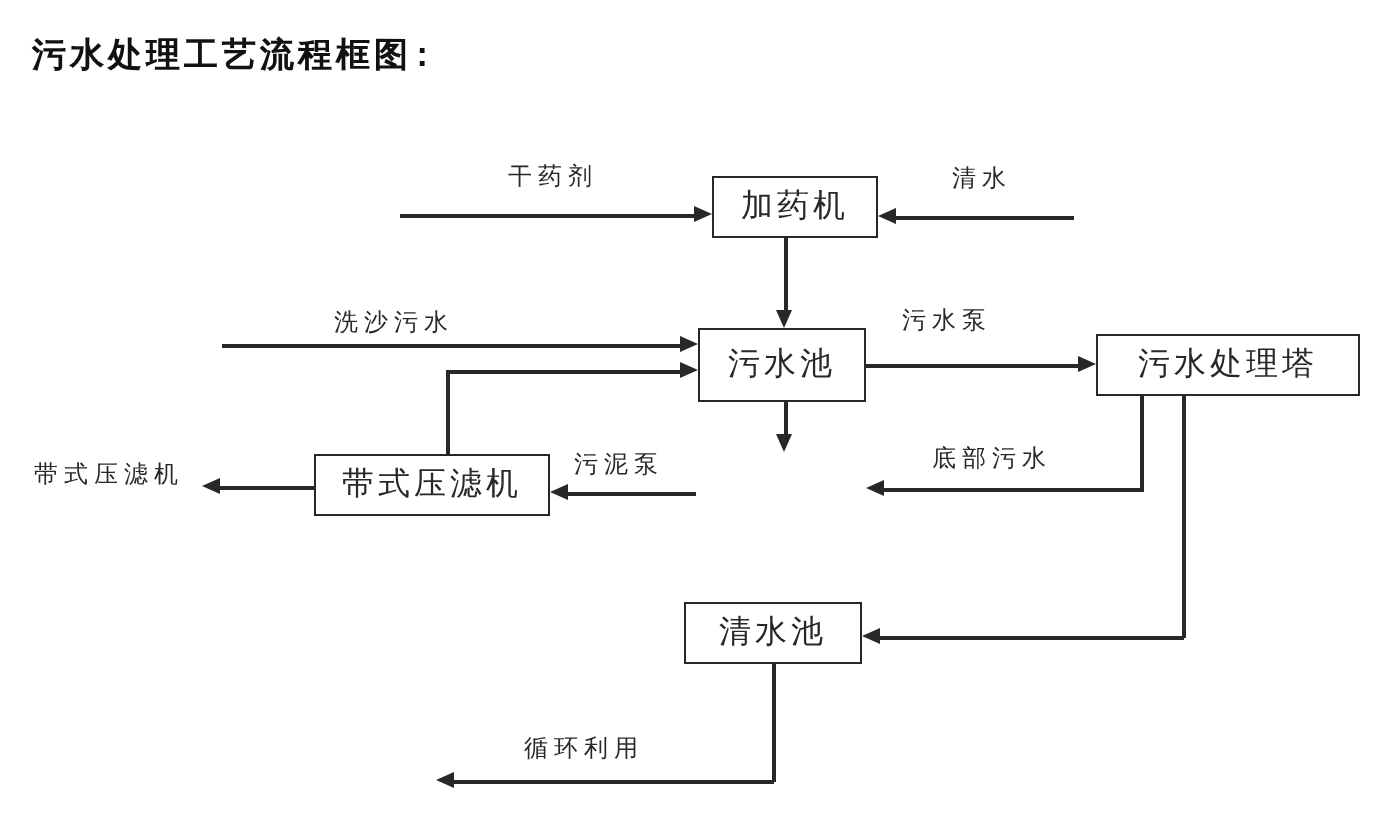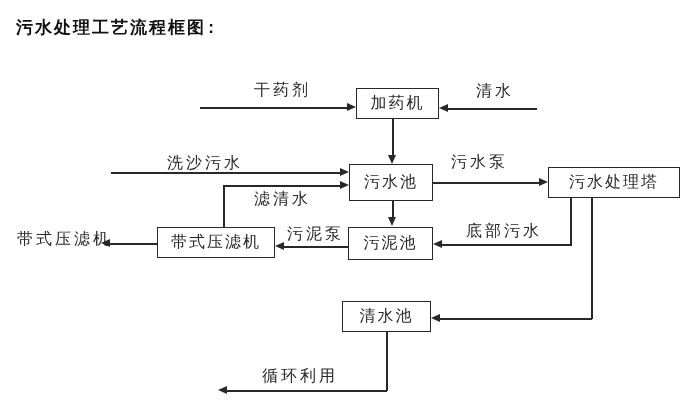--- a/index.html
+++ b/index.html
@@ -21,56 +21,54 @@
     font-size:16px; letter-spacing:2px; white-space:nowrap;
   }
   .ln{ position:absolute; background:var(--ink); }
   .ln.h{ height:1.5px; }
   .ln.v{ width:1.5px; }
   .ar{ position:absolute; width:0; height:0; }
   .ar.r{ border-top:4px solid transparent; border-bottom:4px solid transparent; border-left:9px solid var(--ink); }
   .ar.l{ border-top:4px solid transparent; border-bottom:4px solid transparent; border-right:9px solid var(--ink); }
   .ar.d{ border-left:4px solid transparent; border-right:4px solid transparent; border-top:9px solid var(--ink); }
   .lbl{
-    position:absolute; font-size:16px; letter-spacing:3px; white-space:nowrap; color:var(--ink);
+    position:absolute; font-size:12px; letter-spacing:3px; white-space:nowrap; color:var(--ink);
   }
 </style>
 </head>
 <body>
 
 <div class="stage">
 
   <div class="title">污水处理工艺流程框图:</div>
 
   <div class="box" style="left:356px; top:88px;  width:83px;  height:31px;">加药机</div>
   <div class="box" style="left:548px; top:167px; width:132px; height:31px;">污水处理塔</div>
   <div class="box" style="left:349px; top:164px; width:84px;  height:37px;">污水池</div>
   <div class="box" style="left:157px; top:227px; width:118px; height:31px;">带式压滤机</div>
-  <div class="box" style="left:348px; top:227px; width:85px;  height:33px;">污泥池</div>
   <div class="box" style="left:342px; top:301px; width:89px;  height:31px;">清水池</div>
 
   <div class="ln h" style="left:200px; top:107px; width:147px;"></div>
   <div class="ar r" style="left:347px; top:103px;"></div>
   <span class="lbl" style="left:254px; top:80px;">干药剂</span>
 
   <div class="ln h" style="left:448px; top:108px; width:89px;"></div>
   <div class="ar l" style="left:439px; top:104px;"></div>
   <span class="lbl" style="left:476px; top:81px;text-align:center;">清水</span>
 
   <div class="ln v" style="left:392px; top:119px; height:37px;"></div>
   <div class="ar d" style="left:388px; top:155px;"></div>
 
   <div class="ln h" style="left:111px; top:172px; width:229px;"></div>
   <div class="ar r" style="left:340px; top:168px;"></div>
   <span class="lbl" style="left:167px; top:153px;">洗沙污水</span>
 
   <div class="ln v" style="left:223px; top:185px; height:42px;"></div>
   <div class="ln h" style="left:223px; top:185px; width:117px;"></div>
   <div class="ar r" style="left:340px; top:181px;"></div>
-  <span class="lbl" style="left:254px; top:189px;">滤清水</span>
 
   <div class="ln h" style="left:433px; top:182px; width:106px;"></div>
   <div class="ar r" style="left:539px; top:178px;"></div>
   <span class="lbl" style="left:451px; top:152px;">污水泵</span>
 
   <div class="ln v" style="left:392px; top:201px; height:17px;"></div>
   <div class="ar d" style="left:388px; top:217px;"></div>
 
   <div class="ln v" style="left:570px; top:198px; height:47px;"></div>
   <div class="ln h" style="left:442px; top:244px; width:130px;"></div>

